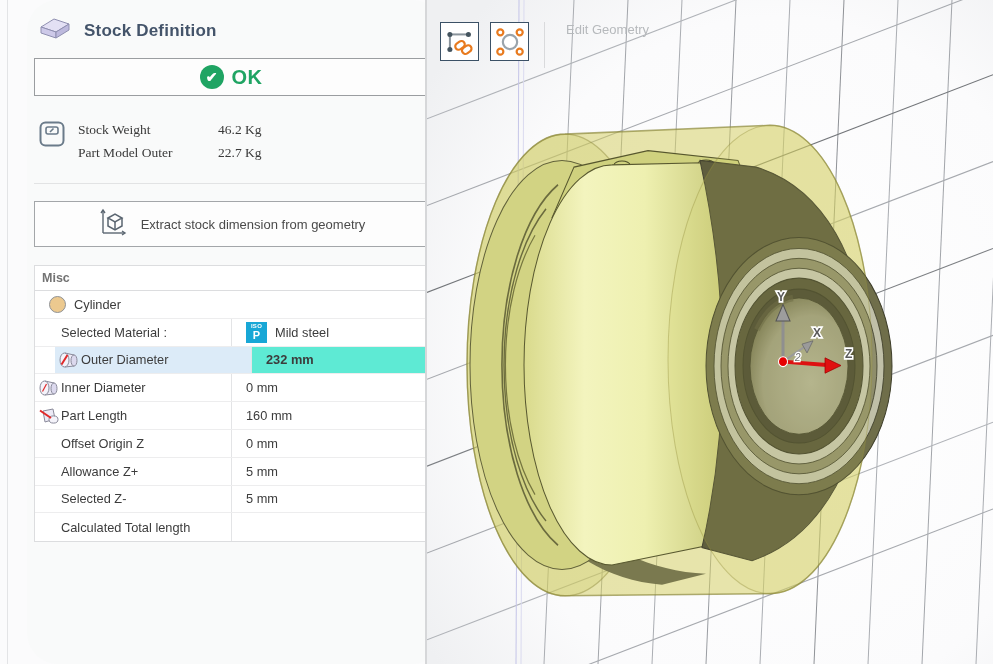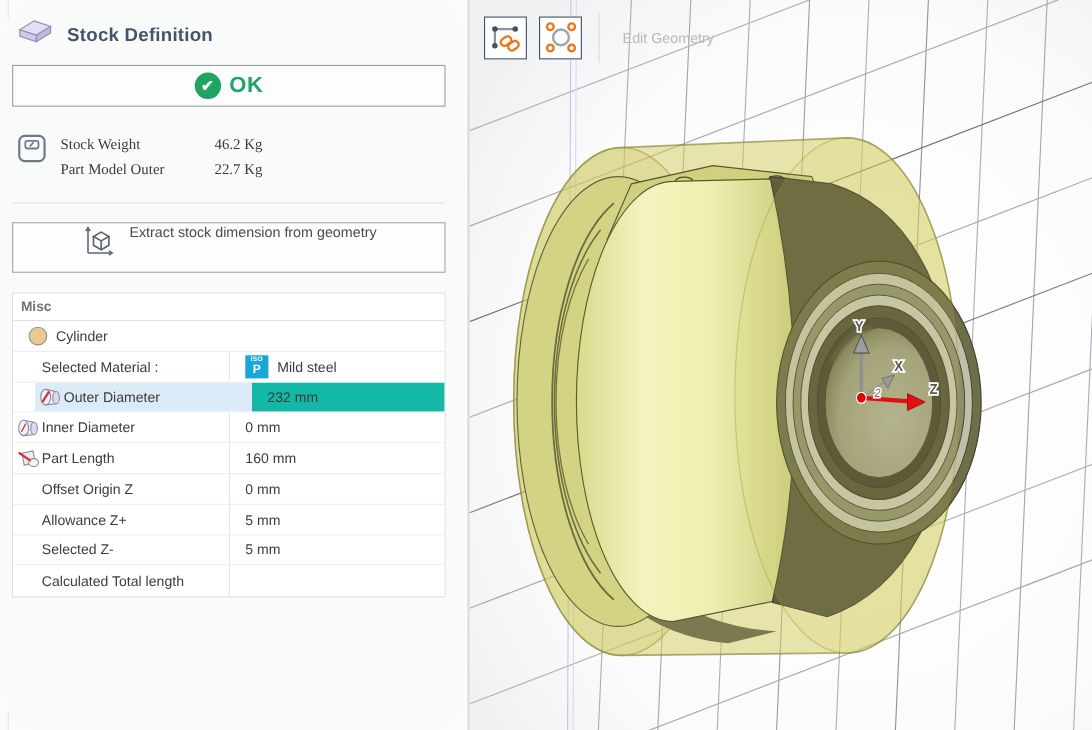--- a/index.html
+++ b/index.html
@@ -3,66 +3,66 @@
 <meta charset="utf-8">
 <style>
   * { margin:0; padding:0; box-sizing:border-box; }
   html,body { width:993px; height:664px; overflow:hidden; }
   body { font-family:"Liberation Sans", sans-serif; background:#ffffff; color:#3c3c3c; position:relative; }
 
   .app { position:absolute; inset:0; background:#fbfbfc; }
 
   
   .left-rail { position:absolute; left:0; top:0; width:8px; height:664px; background:#fbfbfc; border-right:1px solid #e3e4e6; }
-  .panel { position:absolute; left:4px; top:0; width:416px; height:664px; background:#f9fafa;border-radius:31px; }
+  .panel { position:absolute; left:27px; top:0; width:416px; height:664px; background:#f9fafa;border-radius:31px; }
   .panel-inner { position:absolute; left:7px; top:0; width:394px; }
 
   .panel-header { display:flex; align-items:center; gap:12px; margin:16px 0 12px 4px; }
   .panel-title { font-size:17px; font-weight:700; color:#44546a; letter-spacing:0.2px; }
 
   .ok-button { height:38px; border:1px solid #9a9da0; background:#fdfdfd; display:flex; align-items:center; justify-content:center; gap:8px; cursor:pointer; }
   .ok-check { width:24px; height:24px; border-radius:50%; background:#1fa463; color:#ffffff; display:flex; align-items:center; justify-content:center; }
   .ok-check::before { content:"✔"; font-size:14px; font-weight:700; }
   .ok-label { color:#1fa463; font-size:20px; font-weight:700; letter-spacing:0.5px; }
 
   .weights { display:flex; gap:12px; margin:24px 0 0 4px;font-family:Liberation Serif, serif; }
   .weights-rows { display:flex; flex-direction:column; gap:7px; padding-top:2px; }
   .weight-row { display:flex; font-size:13.5px; color:#3a3a3a; }
   .weight-label { width:140px; }
   .weight-value { }
 
   .divider-h { border:none; border-top:1px solid #e2e3e4; margin:22px 0 0 0; }
 
-  .extract-button { margin-top:17px; height:46px; border:1px solid #a3a6a9; background:#fdfdfd; display:flex; justify-content:center; gap:12px; cursor:pointer; }
+  .extract-button { margin-top:17px; height:46px; border:1px solid #a3a6a9; background:#fdfdfd; display:flex; align-items:center; justify-content:center; gap:12px; cursor:pointer; }
   .extract-label { font-size:13px; color:#4a4a4a; }
 
   
   .prop-table { margin-top:18px; border:1px solid #dcdddf; background:#ffffff; }
   .prop-header { height:25px; display:flex; align-items:center; padding-left:7px; font-size:12.5px; font-weight:700; color:#737373; border-bottom:1px solid #dcdddf; background:#ffffff; }
   .trow { display:flex; height:27.8px; border-bottom:1px solid #ededee; background:#ffffff; }
   .trow:last-child { border-bottom:none; }
   .cell { display:flex; align-items:center; font-size:12.8px; color:#3c3c3c; }
   .cell.label { width:197px; position:relative; padding-left:26px; border-right:1px solid #e3e4e6; }
   .cell.value { flex:1; padding-left:14px; gap:8px; }
   .row-icon { position:absolute; left:3px; top:50%; transform:translateY(-50%); width:21px; height:18px; display:flex; align-items:center; justify-content:center; }
   .trow.highlight .cell.label { background:#dcebf8;margin-left:20px; }
-  .trow.highlight .cell.value { background:#14b8a6; }
+  .trow.highlight .cell.value { background:#5eead4;font-weight:bold; }
   .muted-value { color:#b0b2b4; }
 
   .swatch-circle { width:17px; height:17px; border-radius:50%; background:#ecc98f; border:1px solid #8f9296; }
   .material-badge { width:21px; height:21px; background:#18a7d6; color:#ffffff; display:flex; flex-direction:column; align-items:center; justify-content:center; line-height:1; }
   .material-badge .iso { font-size:6px; font-weight:700; letter-spacing:0.3px; margin-bottom:1px; }
   .material-badge .grp { font-size:11px; font-weight:700; }
 
   
   .divider-v { position:absolute; left:425px; top:0; width:2px; height:664px; background:#d6d7d9; }
   .viewport { position:absolute; left:427px; top:0; width:566px; height:664px; background:#f7f8f9; }
   .scene { position:absolute; left:0; top:0; width:566px; height:664px; }
 
-  .vp-toolbar { position:absolute; left:13px; top:11px; display:flex; align-items:center; z-index:5; }
+  .vp-toolbar { position:absolute; left:13px; top:22px; display:flex; z-index:5; }
   .tool-button { width:39px; height:39px; background:#ffffff; border:1.5px solid #3b5166; display:flex; align-items:center; justify-content:center; cursor:pointer; }
   .tool-button + .tool-button { margin-left:11px; }
   .toolbar-sep { width:1px; height:46px; background:#d9dadc; margin:0 0 0 15px; }
   .edit-geometry-label { margin-left:21px; font-size:13px; color:#b6b9bc; }
 </style>
 </head>
 <body>
 
 <div class="app">
 

